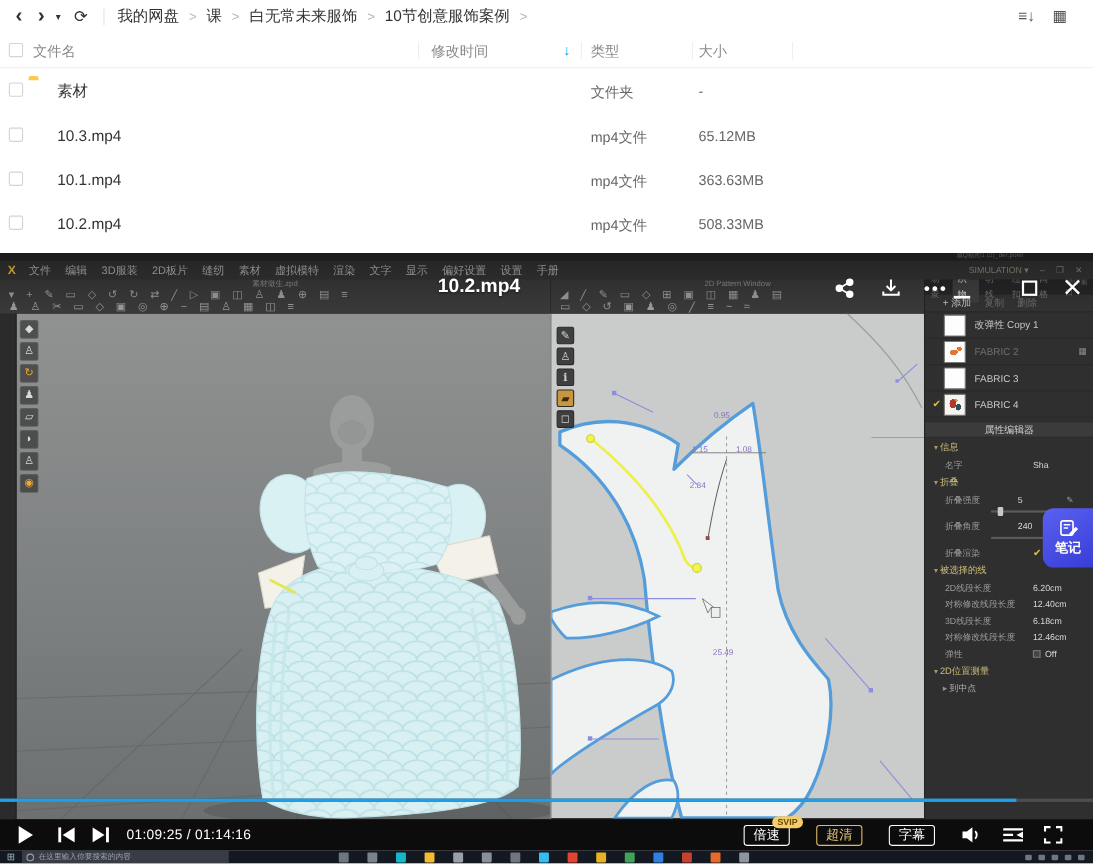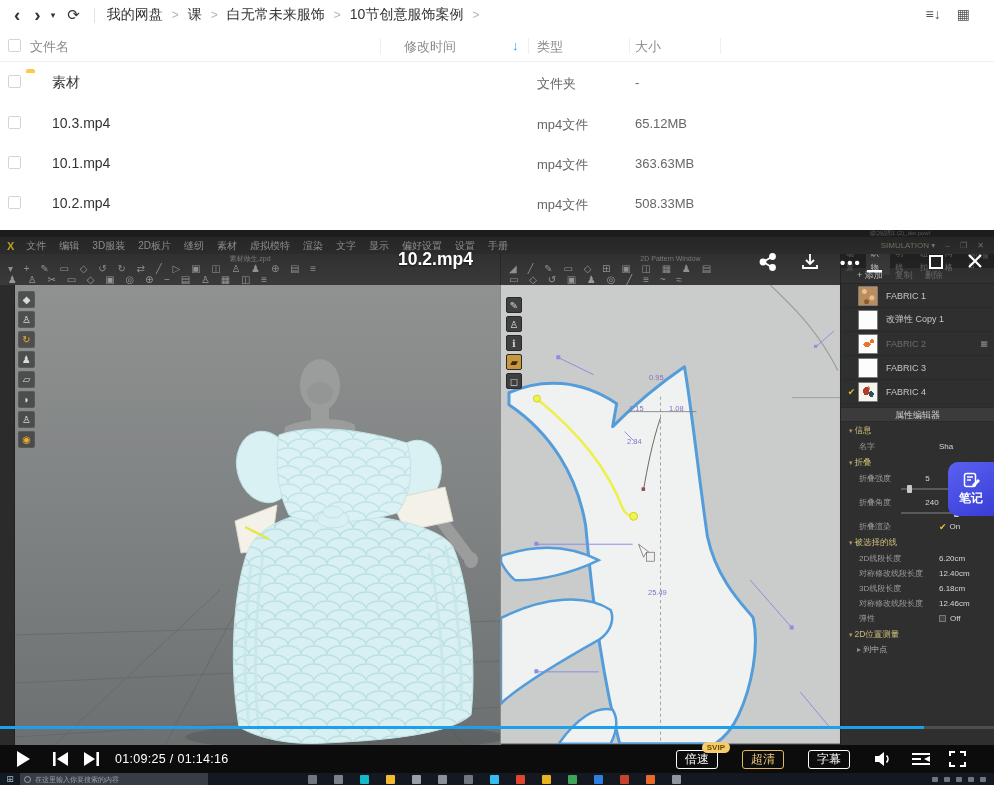--- a/index.html
+++ b/index.html
@@ -151,21 +151,21 @@
     <div class="nav-right">
       <span>≡↓</span>
       <span>▦</span>
     </div>
   </div>
 
   <div class="thead">
     <span class="cb" style="top:9px"></span>
     <span class="cell" style="left:30px">文件名</span>
     <span class="vline" style="left:380px"></span>
-    <span class="cell" style="left:404px">修改时间</span>
+    <span class="cell" style="left:392px">修改时间</span>
     <span class="sortarrow">↓</span>
     <span class="vline" style="left:528px"></span>
     <span class="cell" style="left:537px">类型</span>
     <span class="vline" style="left:629px"></span>
     <span class="cell" style="left:635px">大小</span>
     <span class="vline" style="left:720px"></span>
   </div>
 
   <div class="frow" style="top:62px">
     <span class="cb"></span>
@@ -353,25 +353,20 @@
           <span class="p-tab">网格</span>
           <span class="p-wtitle">物体窗口</span>
         </div>
         <div class="p-actions">
           <span class="on">+ 添加</span>
           <span class="off">复制</span>
           <span class="off">删除</span>
         </div>
         <div class="fab-row">
           <span class="fab-check"></span>
-            <span class="fab-thumb th-scales"></span>
-          <span class="fab-name">FABRIC 1</span>
-        </div>
-        <div class="fab-row">
-          <span class="fab-check"></span>
             <span class="fab-thumb th-white"></span>
           <span class="fab-name">改弹性 Copy 1</span>
         </div>
         <div class="fab-row dim">
           <span class="fab-check"></span>
             <span class="fab-thumb th-fishA"></span>
           <span class="fab-name">FABRIC 2</span>
           <span class="fab-right">▦</span>
         </div>
         <div class="fab-row">

